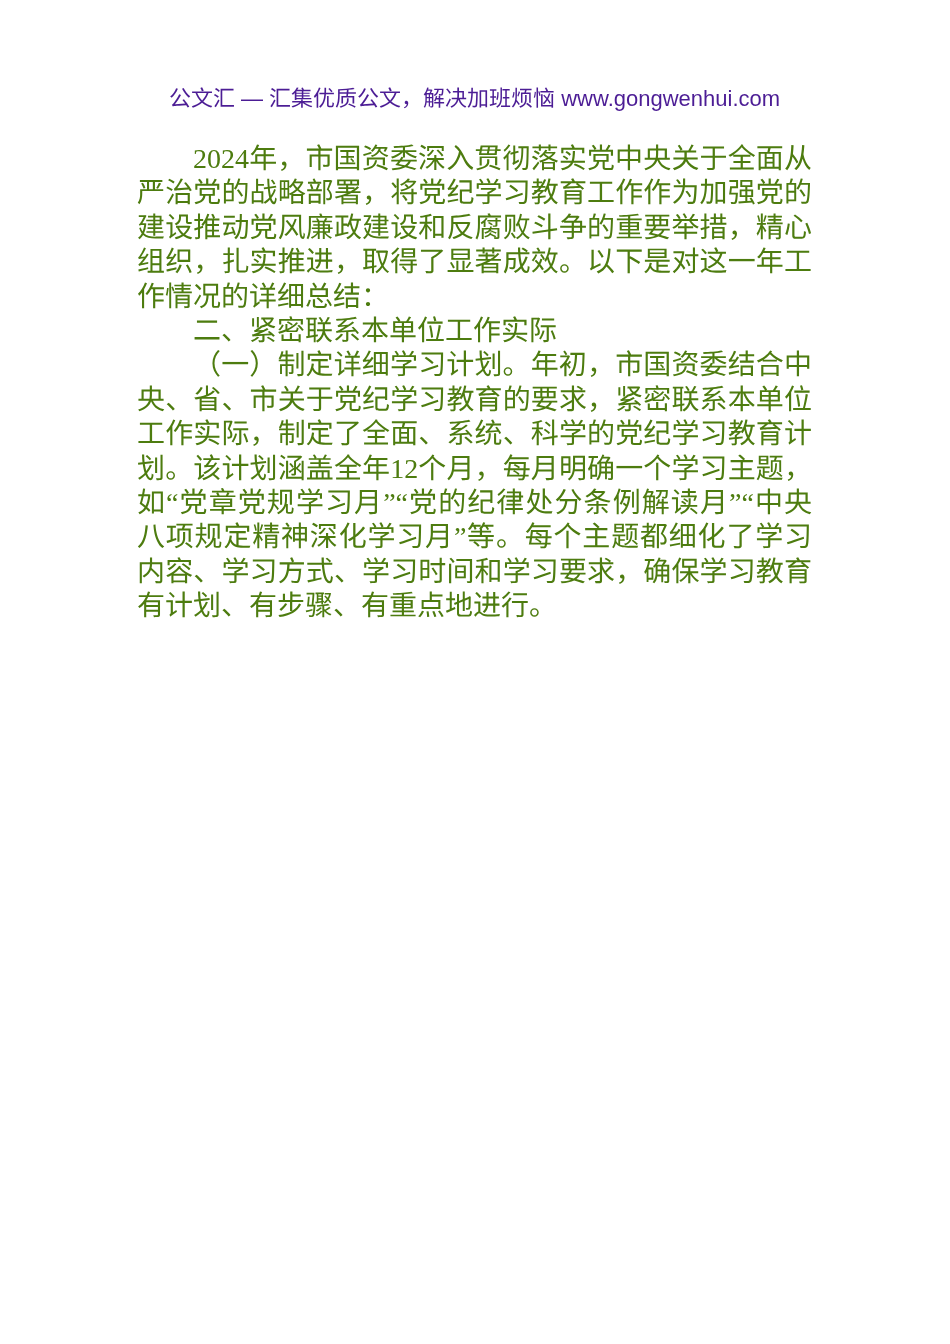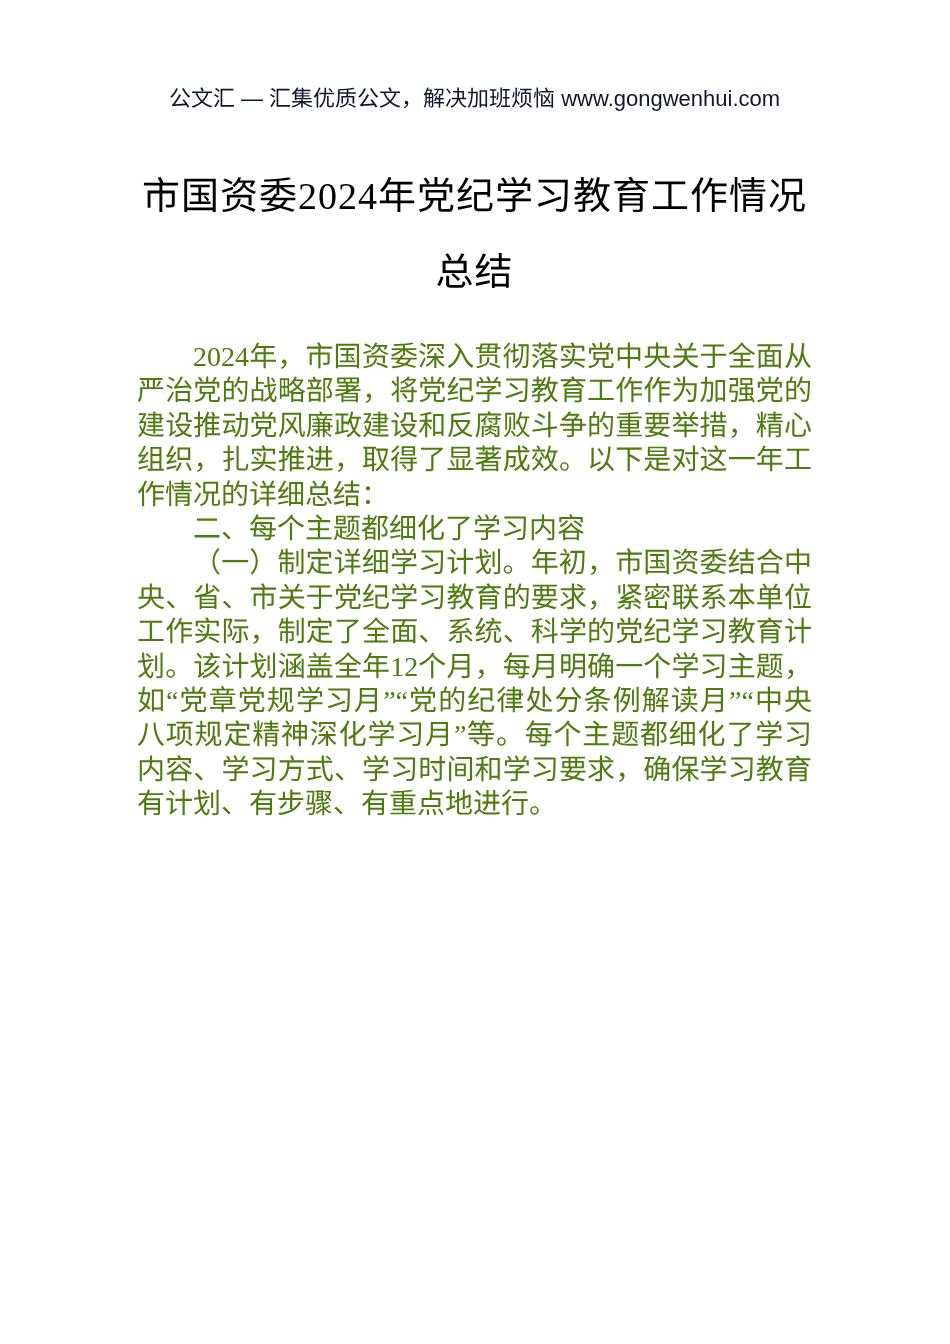--- a/index.html
+++ b/index.html
@@ -19,21 +19,21 @@
     height: 1344px;
     padding: 0 138px 0 137px;
     background: #ffffff;
   }
   .banner {
     margin-top: 86px;
     text-align: center;
     font-family: "Liberation Sans", sans-serif;
     font-size: 22px;
     line-height: 26px;
-    color: #0f172a;
+    color: #4c1d95;
     white-space: nowrap;
   }
   .doc-title {
     margin-top: 46px;
     text-align: center;
     font-family: "Liberation Serif", serif;
     font-size: 38px;
     line-height: 76px;
     font-weight: 400;
     color: #000000;
@@ -56,21 +56,20 @@
     font-weight: 400; 
   }
 </style>
 </head>
 <body>
 
 <div class="page">
 
   <div class="banner">公文汇 — 汇集优质公文，解决加班烦恼 www.gongwenhui.com</div>
 
-  <h1 class="doc-title">市国资委2024年党纪学习教育工作情况总结</h1>
 
   <div class="doc-body">
     <p class="para">2024年，市国资委深入贯彻落实党中央关于全面从严治党的战略部署，将党纪学习教育工作作为加强党的建设推动党风廉政建设和反腐败斗争的重要举措，精心组织，扎实推进，取得了显著成效。以下是对这一年工作情况的详细总结：</p>
-    <p class="heading">二、每个主题都细化了学习内容</p>
+    <p class="heading">二、紧密联系本单位工作实际</p>
     <p class="para">（一）制定详细学习计划。年初，市国资委结合中央、省、市关于党纪学习教育的要求，紧密联系本单位工作实际，制定了全面、系统、科学的党纪学习教育计划。该计划涵盖全年12个月，每月明确一个学习主题，如“党章党规学习月”“党的纪律处分条例解读月”“中央八项规定精神深化学习月”等。每个主题都细化了学习内容、学习方式、学习时间和学习要求，确保学习教育有计划、有步骤、有重点地进行。</p>
   </div>
 
 </div>
 
 </body></html>

